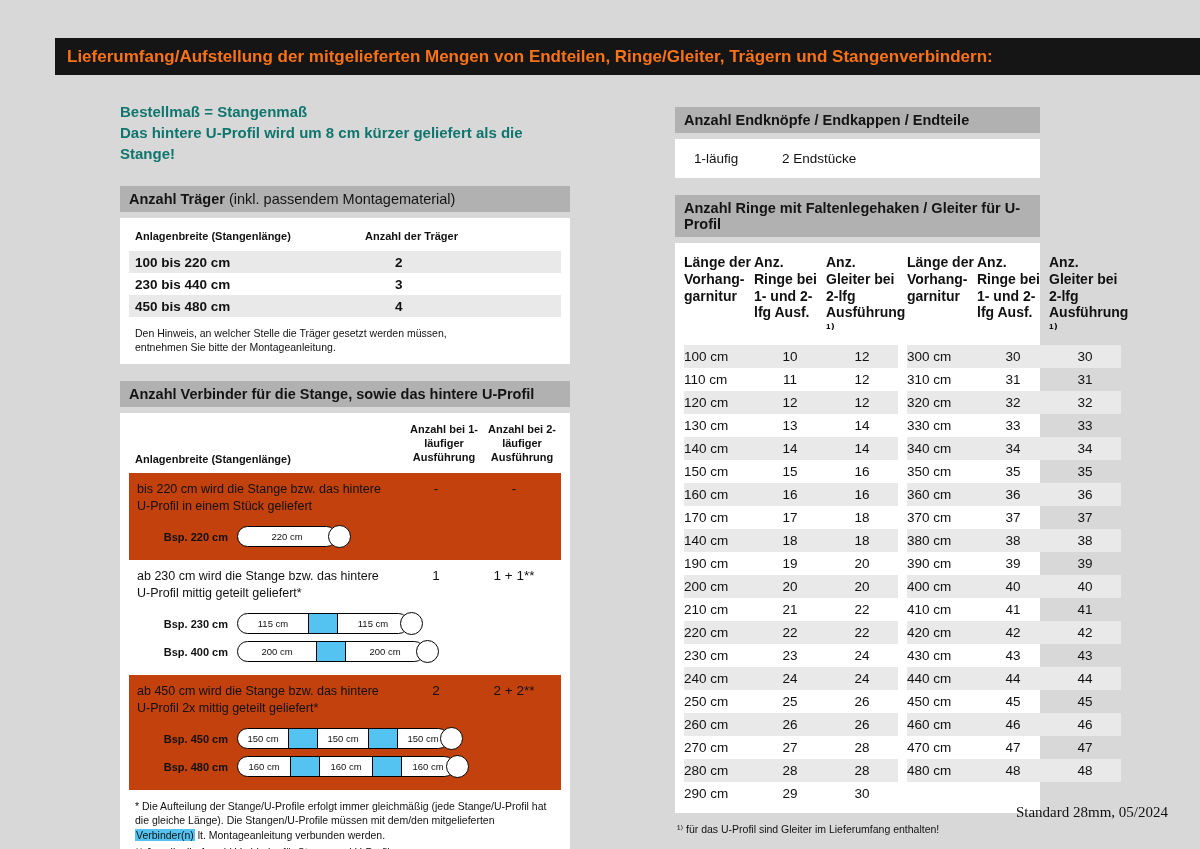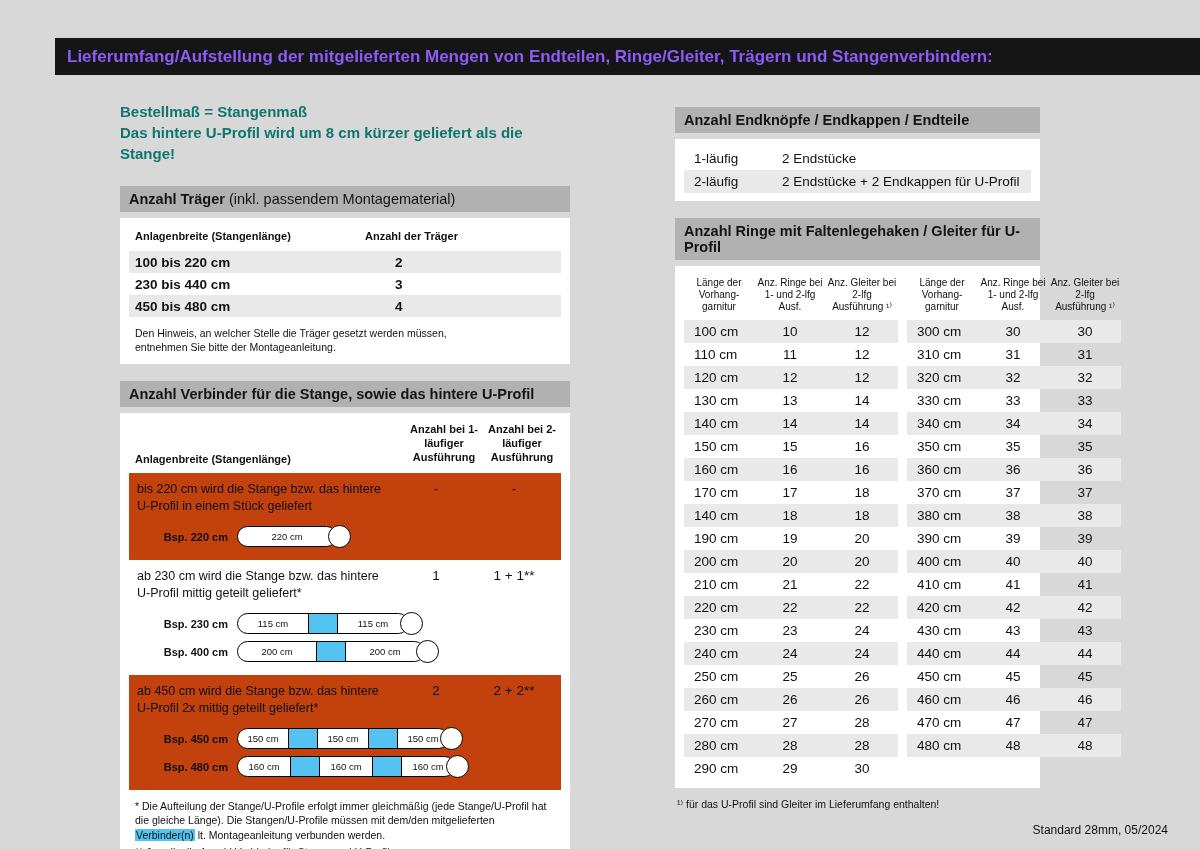--- a/index.html
+++ b/index.html
@@ -6,21 +6,21 @@
   html, body { width: 1200px; height: 849px; }
   body {
     background: #d8d8d8;
     font-family: "Liberation Sans", "DejaVu Sans", sans-serif;
     color: #111;
     position: relative;
     overflow: hidden;
   }
   .topbar {
     position: absolute; left: 55px; top: 38px; width: 1145px; height: 37px;
-    background: #151515; color: #8b5cf6;
+    background: #151515; color: #f97316;
     display: flex; align-items: center; padding: 0 12px;
     font-size: 17px; font-weight: bold;
   }
   .col-left  { position: absolute; left: 120px; top: 101px; width: 450px; }
   .col-right { position: absolute; left: 675px; top: 107px; width: 365px; }
 
   .notice { color: #0f766e; font-weight: bold; font-size: 15px; line-height: 1.4; margin-bottom: 22px; }
 
   .secbar { background: #b1b1b1; font-size: 14.5px; font-weight: bold; padding: 5px 9px; color: #141414; }
   .secbar .normal { font-weight: normal; }
@@ -58,30 +58,30 @@
   .fn2 { margin-top: 2px; }
 
   
   .et-row { display: flex; height: 23px; align-items: center; font-size: 13.5px; padding: 0 10px; }
   .et-rows .et-row:nth-child(even) { background: #e9e9e9; }
   .et-c1 { width: 88px; }
 
   
   .ring-wrap { display: flex; gap: 9px; }
   .ring-table { width: 214px; }
-  .rt-head { display: flex; font-weight: normal; font-size: 10px; text-align: center; line-height: 1.2; padding: 3px 0 7px; }
+  .rt-head { display: flex; font-weight: bold; font-size: 14px; line-height: 1.2; padding: 3px 0 7px; }
   .rt-h1 { width: 70px; } .rt-h2 { width: 72px; } .rt-h3 { width: 72px; }
   .rt-row { display: flex; height: 23px; align-items: center; font-size: 13.5px; }
-  .rt-c1 { width: 70px; padding-left: 10px; }
+  .rt-c1 { width: 70px; }
   .rt-c2 { width: 72px; text-align: center; }
   .rt-c3 { width: 72px; text-align: center; }
   .rt-rows .rt-row:nth-child(odd) { background: #e9e9e9; }
   .ring-foot { font-size: 10.5px; margin-top: 10px; padding-left: 2px; }
 
-  .version { position: absolute; right: 32px; bottom: 12px; font-size: 12px; }
+  .version { position: absolute; right: 32px; bottom: 28px; font-size: 15px; font-family: Liberation Serif, serif; }
 </style>
 </head>
 <body>
 
 <div class="topbar">
   <span>Lieferumfang/Aufstellung der mitgelieferten Mengen von Endteilen, Ringe/Gleiter, Trägern und Stangenverbindern:</span>
 </div>
 
 <div class="col-left">
 
@@ -219,24 +219,20 @@
     <span>Anzahl Endknöpfe / Endkappen / Endteile</span>
   </div>
   <div class="box">
     <div class="et-rows">
 
         <div class="et-row">
           <span class="et-c1">1-läufig</span>
           <span>2 Endstücke</span>
         </div>
 
-        <div class="et-row">
-          <span class="et-c1">2-läufig</span>
-          <span>2 Endstücke + 2 Endkappen für U-Profil</span>
-        </div>
 
     </div>
   </div>
 
   <div class="secbar mt">
     <span>Anzahl Ringe mit Faltenlegehaken / Gleiter für U-Profil</span>
   </div>
   <div class="box">
     <div class="ring-wrap">
 

